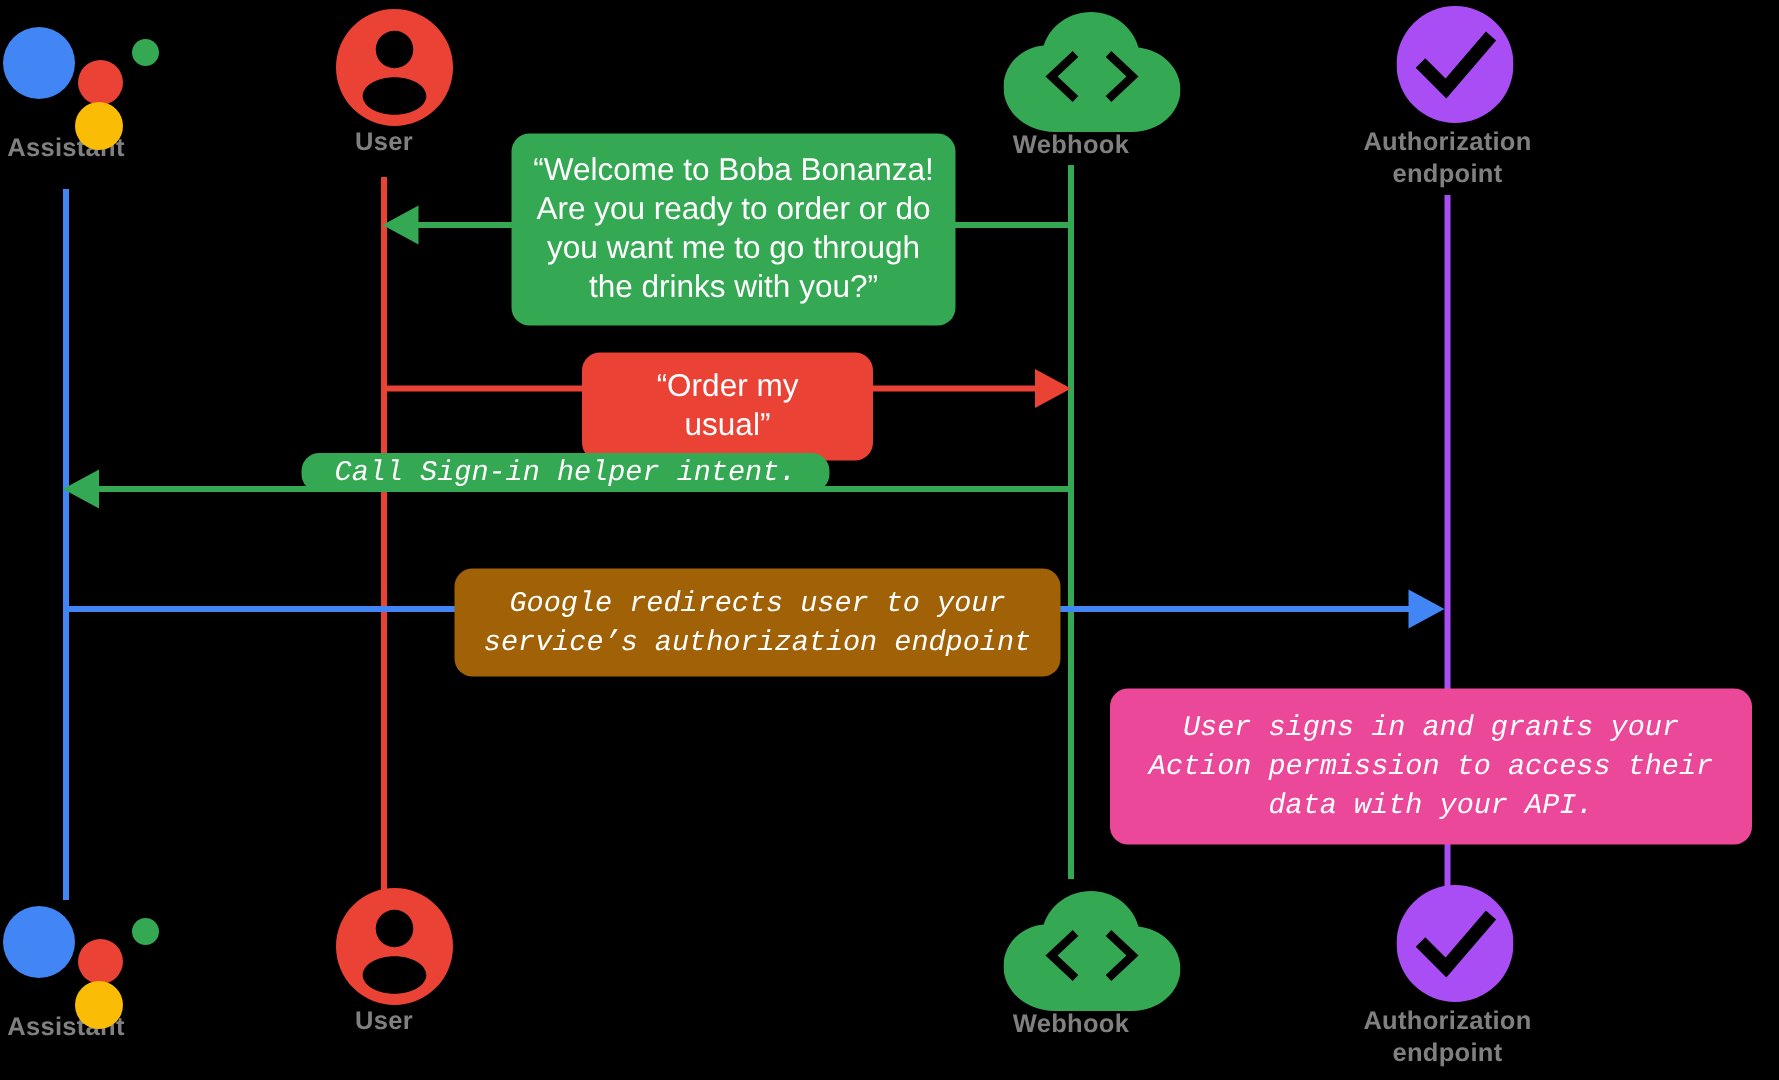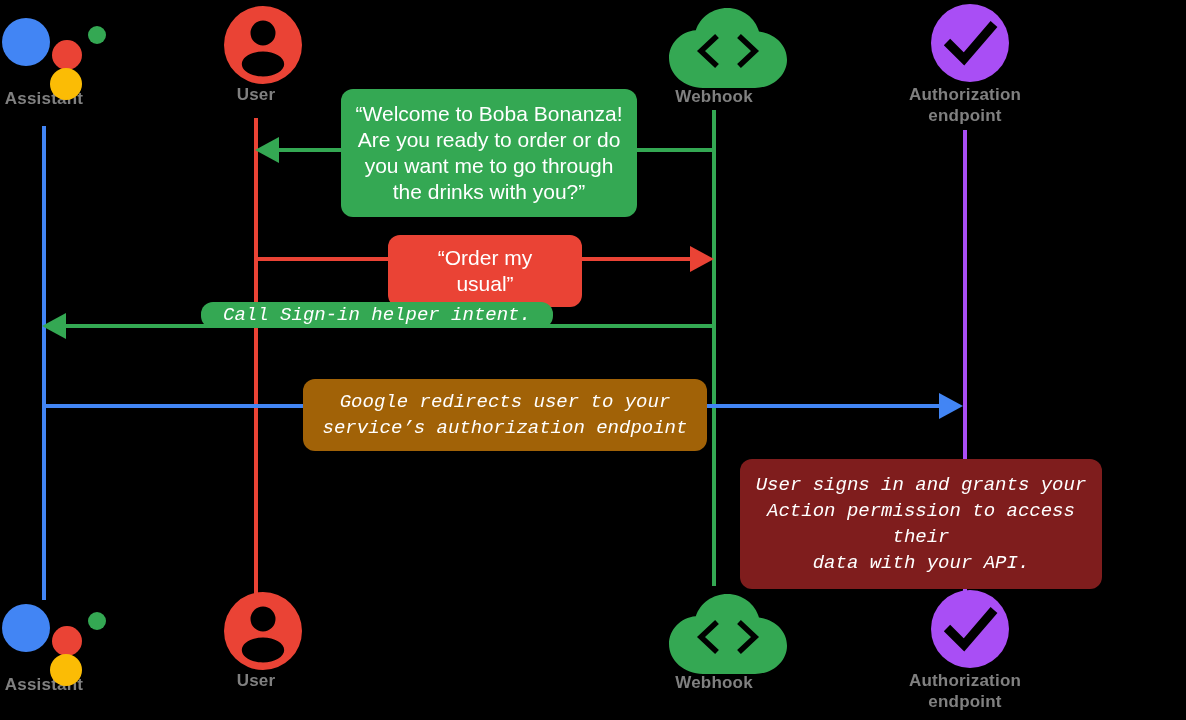--- a/index.html
+++ b/index.html
@@ -160,21 +160,21 @@
 
   <div class="arrow-line" style="left:64px; top:324px; width:650px; background:#34a853;"></div>
   <div class="arrow-head" style="left:42px; top:313px; border-right:24px solid #34a853;"></div>
   <div class="bubble mono" style="left:201px; top:302px; width:352px; padding:0 12px; background:#34a853;">Call Sign-in helper intent.</div>
 
   <div class="arrow-line" style="left:42px; top:404px; width:899px; background:#4285f4;"></div>
   <div class="arrow-head" style="left:939px; top:393px; border-left:24px solid #4285f4;"></div>
   <div class="bubble mono" style="left:303px; top:369px; width:404px; padding:10px 12px; background:#a16207;margin-top:10px;">Google redirects user to your
 service’s authorization endpoint</div>
 
-  <div class="bubble mono" style="left:740px; top:459px; width:362px; padding:13px 14px; background:#7f1d1d;">User signs in and grants your
+  <div class="bubble mono" style="left:740px; top:459px; width:428px; padding:13px 14px; background:#ec4899;">User signs in and grants your
 Action permission to access their
 data with your API.</div>
 
   <div class="actor" style="left:-56px; top:594px;">
     <div class="actor-icon">
       <span class="ga-blue"></span>
       <span class="ga-red"></span>
       <span class="ga-green"></span>
       <span class="ga-yellow"></span>
     </div>

